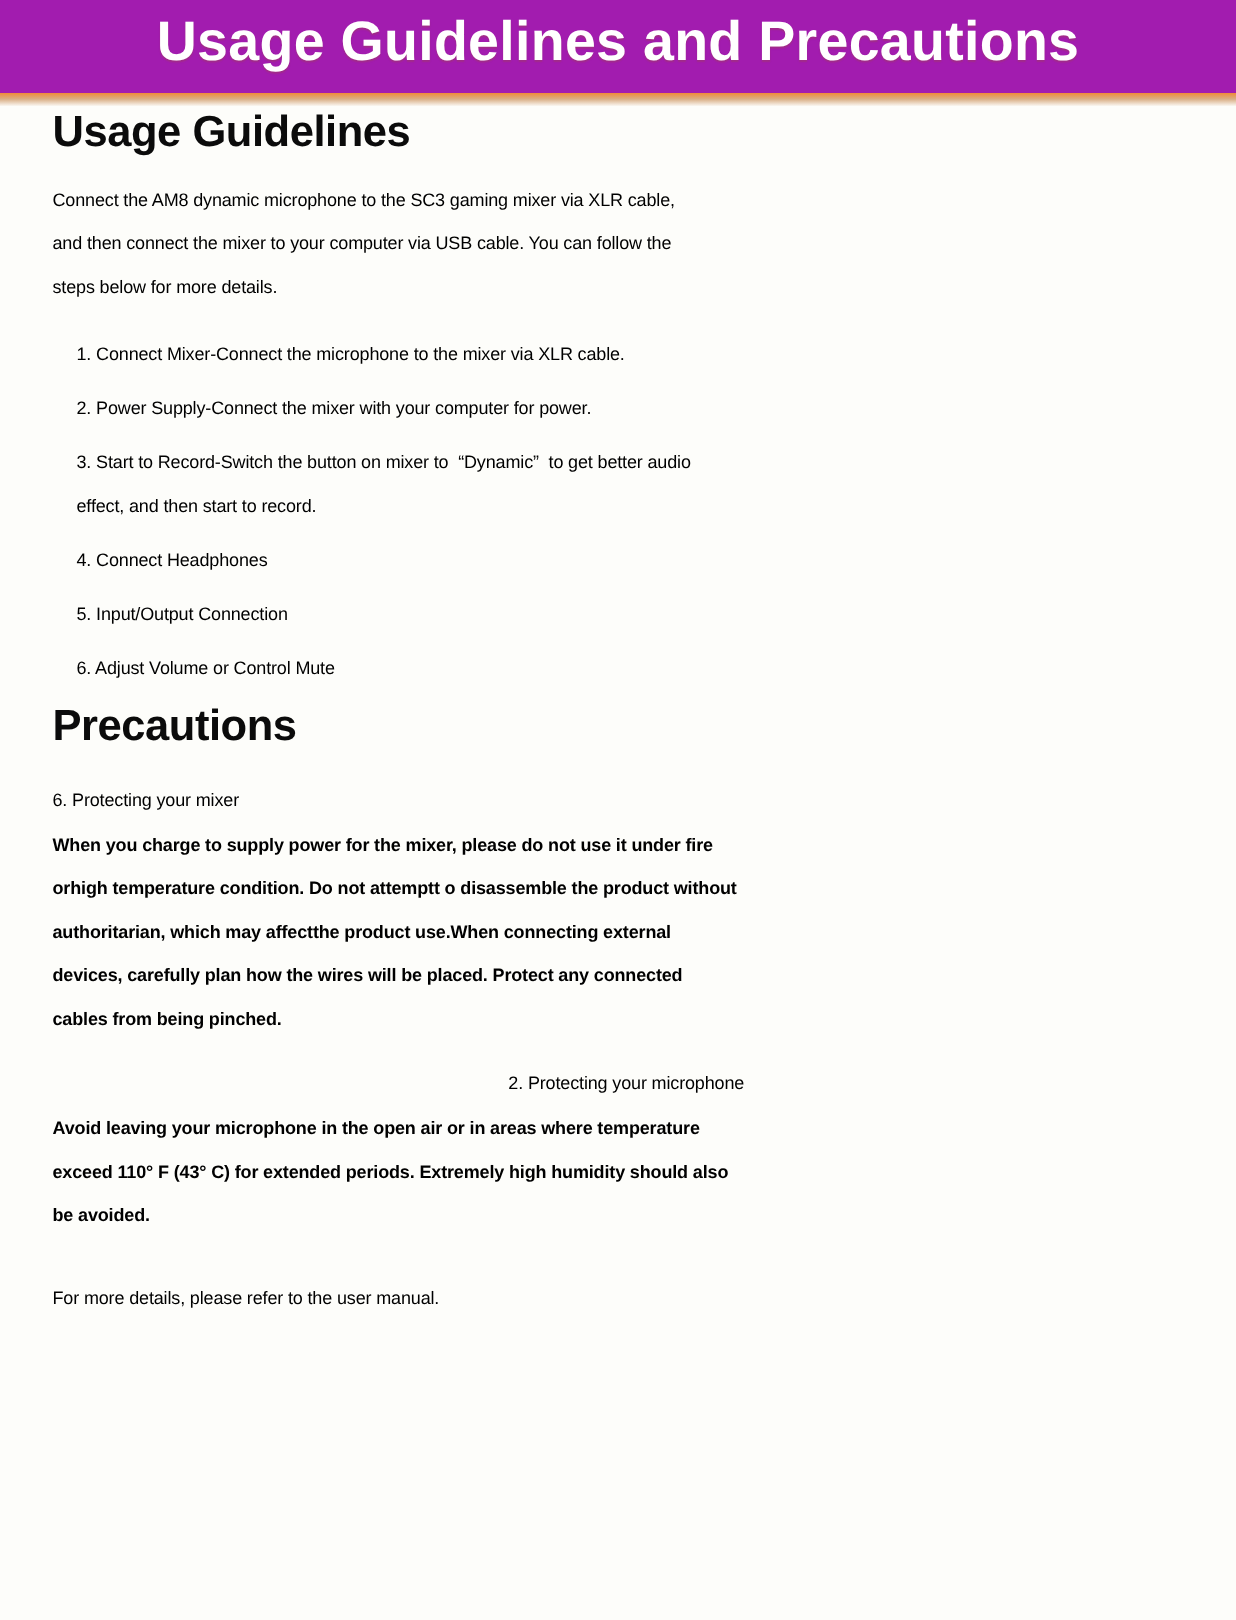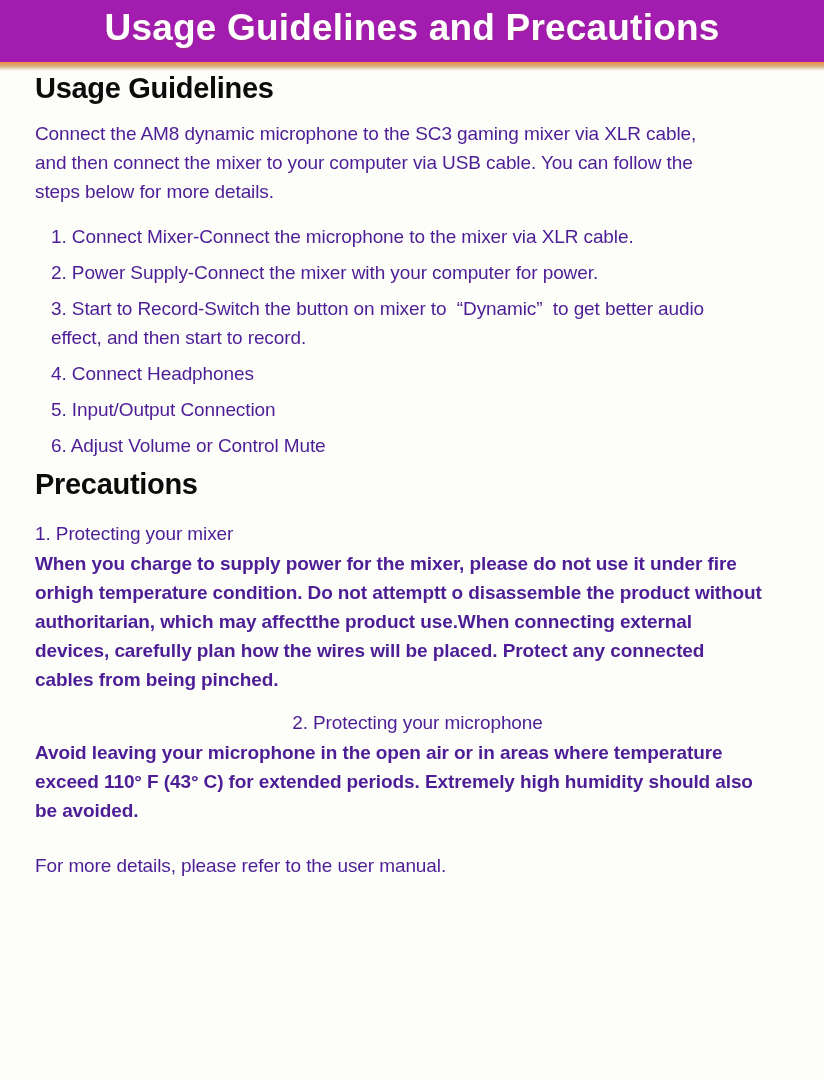--- a/index.html
+++ b/index.html
@@ -47,23 +47,23 @@
     font-size: 29px;
     font-weight: 700;
     color: #0b0b0b;
     letter-spacing: -0.3px;
     line-height: 34px;
   }
   .heading-usage { margin-top: 37px; }
   .heading-precautions { margin-top: 33px; }
   .lines {
     white-space: pre-wrap;
-    font-size: 19px;
+    font-size: 12px;
     line-height: 29px;
-    color: #4c1d95;
+    color: #000000;
     letter-spacing: -0.1px;
   }
   p.intro {
     margin: 14px 0 0 0;
   }
   .steps {
     margin-top: 16px;
   }
   .step {
     margin: 0 0 7px 16px;
@@ -109,21 +109,21 @@
 effect, and then start to record.</div>
         <div class="lines step">4. Connect Headphones</div>
         <div class="lines step">5. Input/Output Connection</div>
         <div class="lines step">6. Adjust Volume or Control Mute</div>
       </div>
     </section>
 
     <section>
       <h2 class="section-heading heading-precautions">Precautions</h2>
 
-      <div class="lines p-title">1. Protecting your mixer</div>
+      <div class="lines p-title">6. Protecting your mixer</div>
       <p class="lines p-body">When you charge to supply power for the mixer, please do not use it under fire
 orhigh temperature condition. Do not attemptt o disassemble the product without
 authoritarian, which may affectthe product use.When connecting external
 devices, carefully plan how the wires will be placed. Protect any connected
 cables from being pinched.</p>
 
       <div class="lines p-title p-title-2">2. Protecting your microphone</div>
       <p class="lines p-body">Avoid leaving your microphone in the open air or in areas where temperature
 exceed 110° F (43° C) for extended periods. Extremely high humidity should also
 be avoided.</p>

